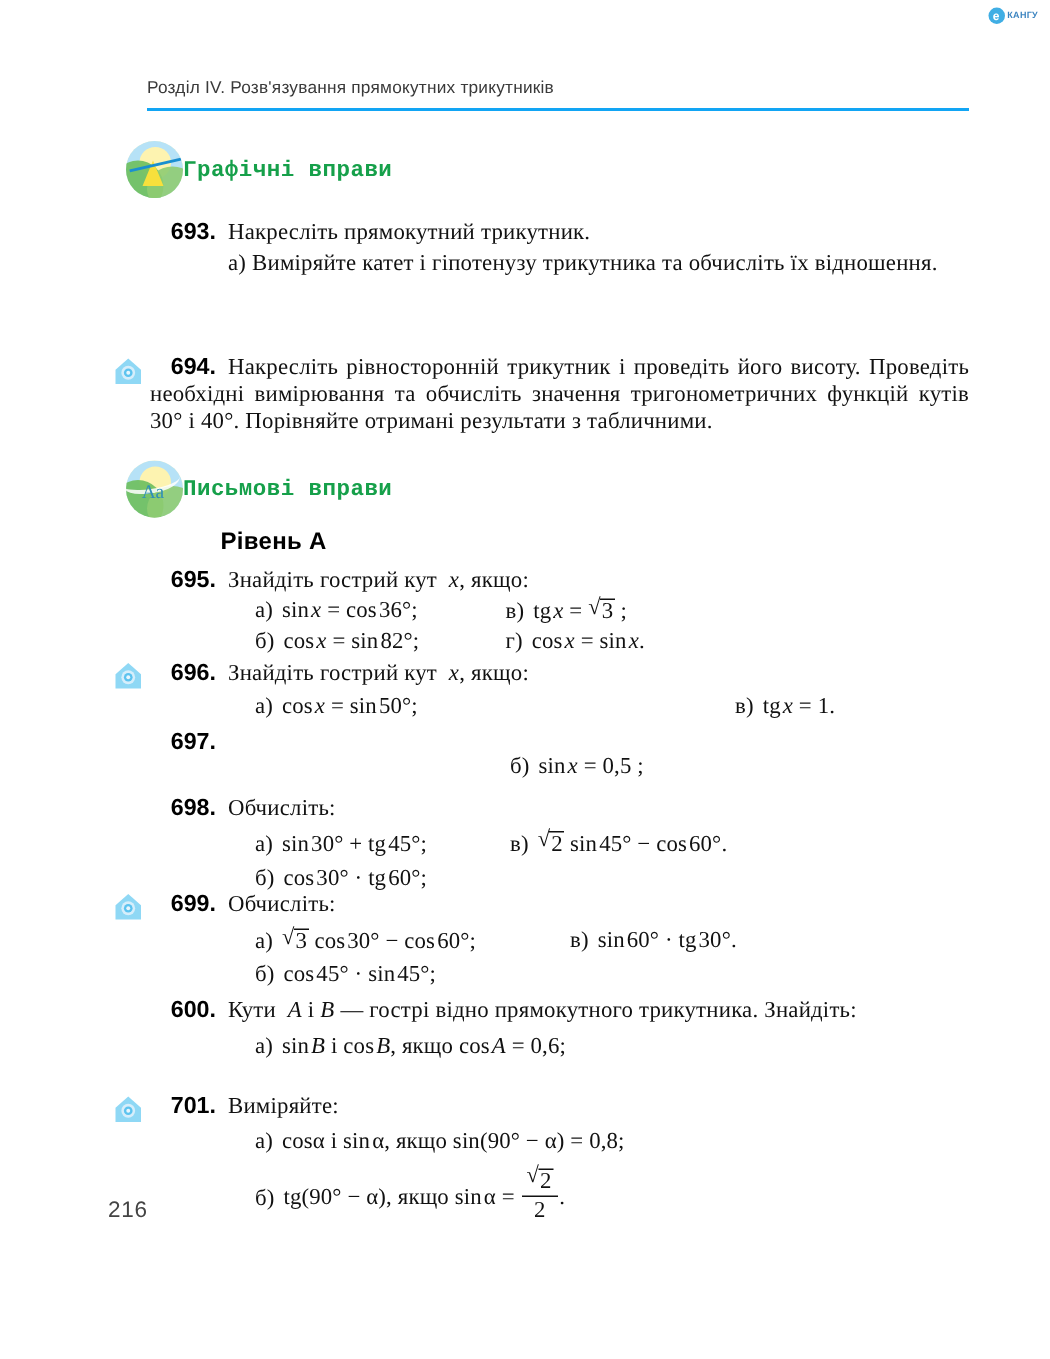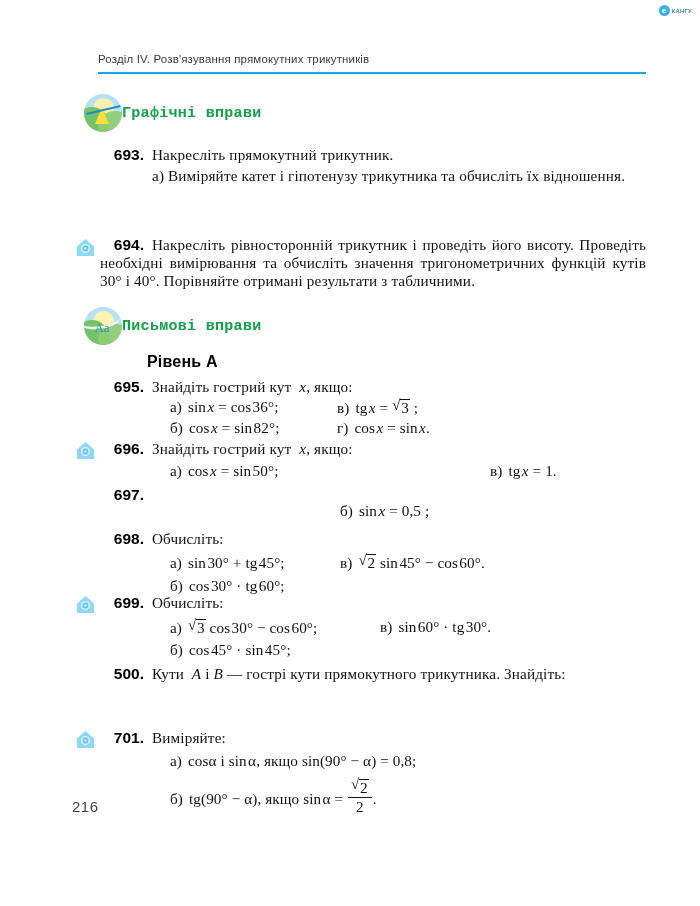--- a/index.html
+++ b/index.html
@@ -363,24 +363,27 @@
   <div class="subitem" style="left:170px; top:618px;">
     <span class="lbl">а)</span><span class="sqrt"><span class="rad">3</span></span> cos 30° − cos 60°;
   </div>
   <div class="subitem" style="left:170px; top:641px;">
     <span class="lbl">б)</span>cos 45° · sin 45°;
   </div>
   <div class="subitem" style="left:380px; top:618px;">
     <span class="lbl">в)</span>sin 60° · tg 30°.
   </div>
 
-  <div class="ex-num" style="left:100px; top:665px; width:44px;">500.</div>
+  <div class="ex-num" style="left:100px; top:665px; width:44px;">600.</div>
   <div class="ex-body" style="left:152px; top:665px; width:494px;">
     <span>Кути</span>
-    <span class="mi">&nbsp;A&nbsp;</span><span>і</span><span class="mi">&nbsp;B&nbsp;</span><span>— гострі кути прямокутного трикутника. Знайдіть:</span>
+    <span class="mi">&nbsp;A&nbsp;</span><span>і</span><span class="mi">&nbsp;B&nbsp;</span><span>— гострі відно прямокутного трикутника. Знайдіть:</span>
+  </div>
+  <div class="subitem" style="left:170px; top:689px;">
+    <span class="lbl">а)</span>sin<span class="mi"> B</span> і cos<span class="mi"> B</span>, якщо cos<span class="mi"> A</span> = 0,6;
   </div>
 
   <div class="marker" style="left:76px; top:730px;">
     <svg width="19" height="19" viewBox="0 0 19 19">
       <path d="M9.5 1 L18 8.5 L18 18 L1 18 L1 8.5 Z" fill="#8fd8f5"></path>
       <circle cx="9.5" cy="10.5" r="4.6" fill="#d6eefb"></circle>
       <circle cx="9.5" cy="10.5" r="2.9" fill="#5cc3ef"></circle>
       <circle cx="9.5" cy="10.5" r="1.3" fill="#e8f6fd"></circle>
     </svg>
   </div>

